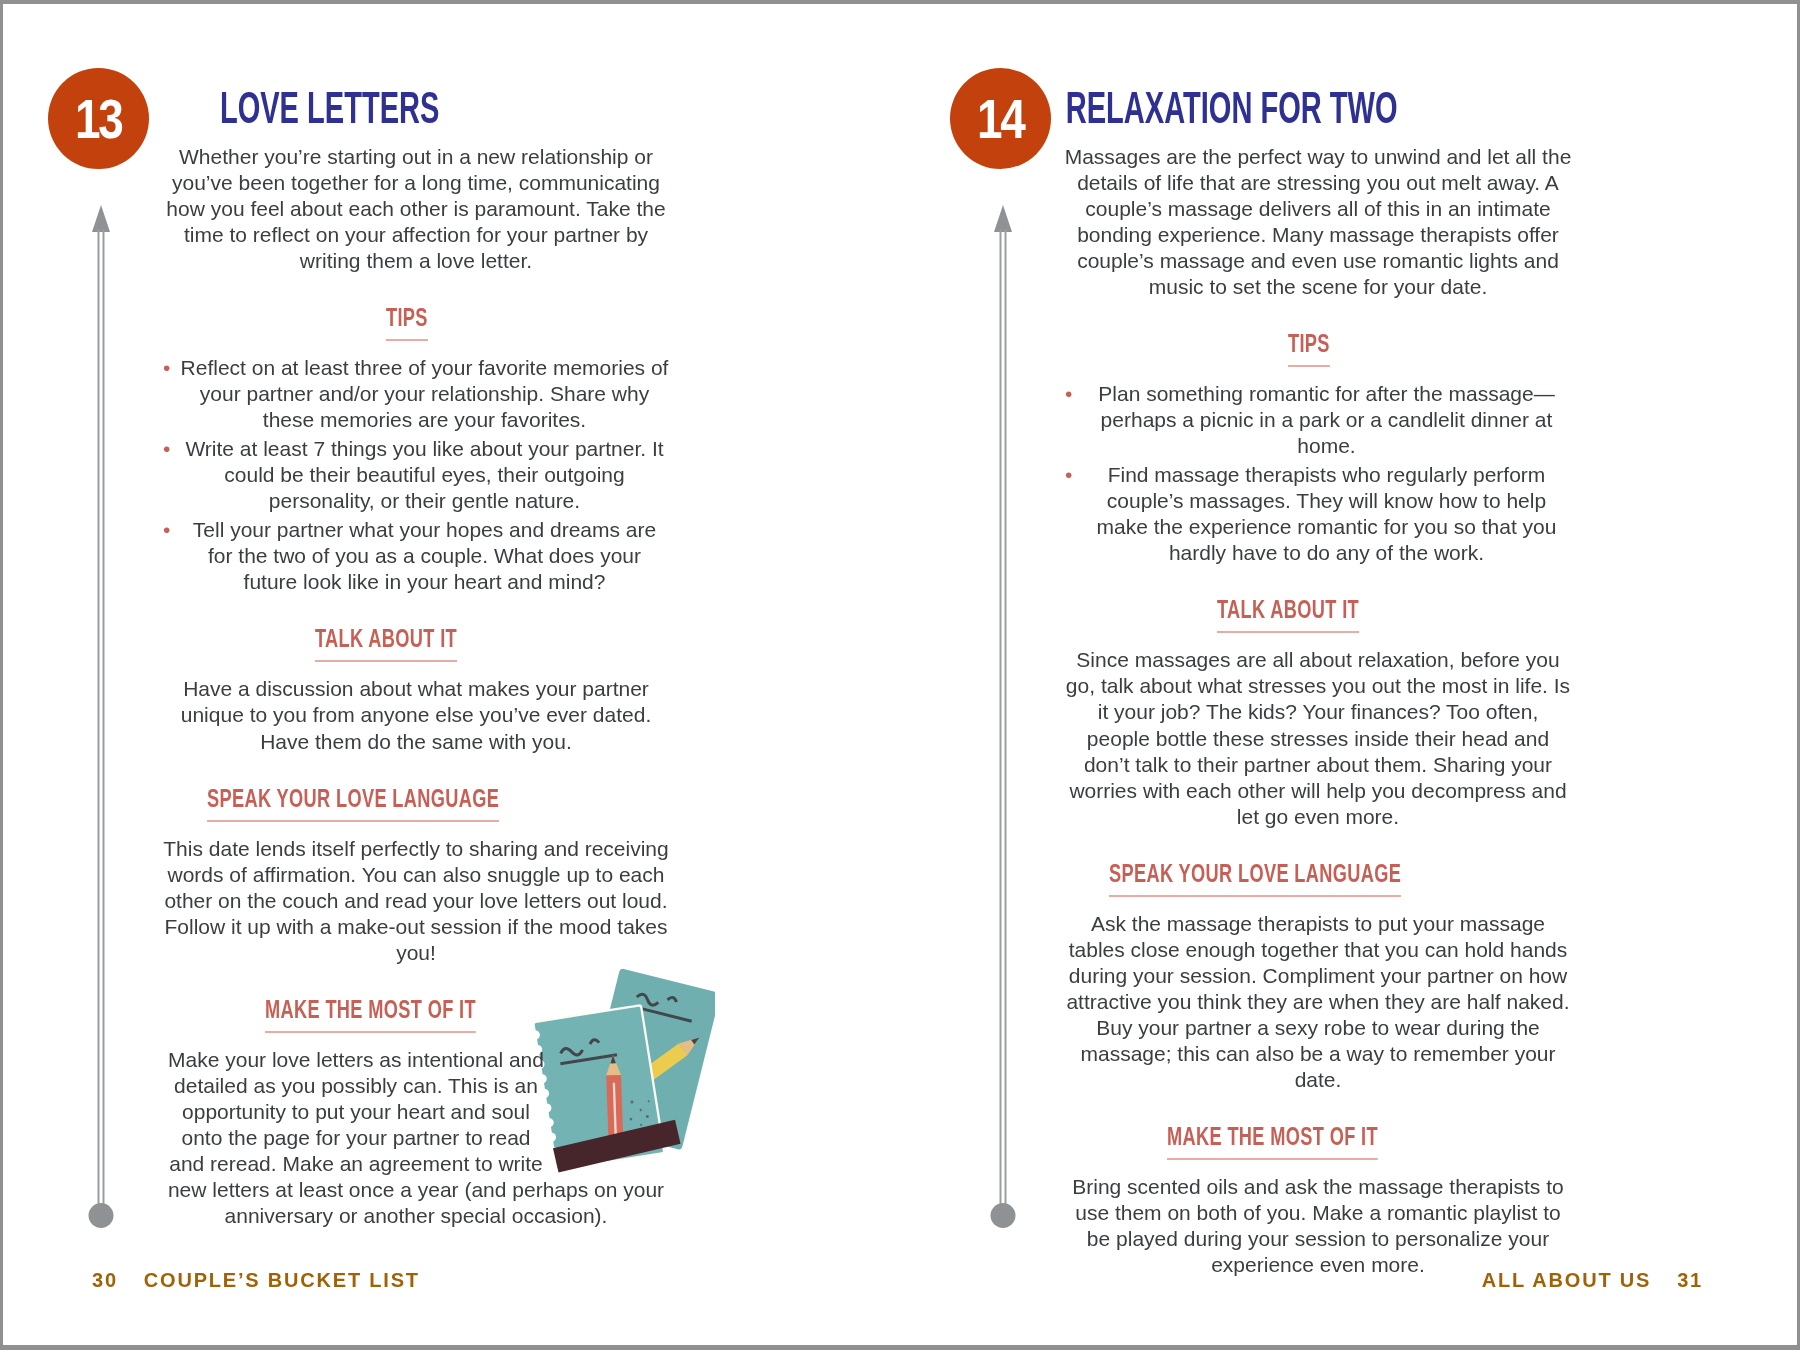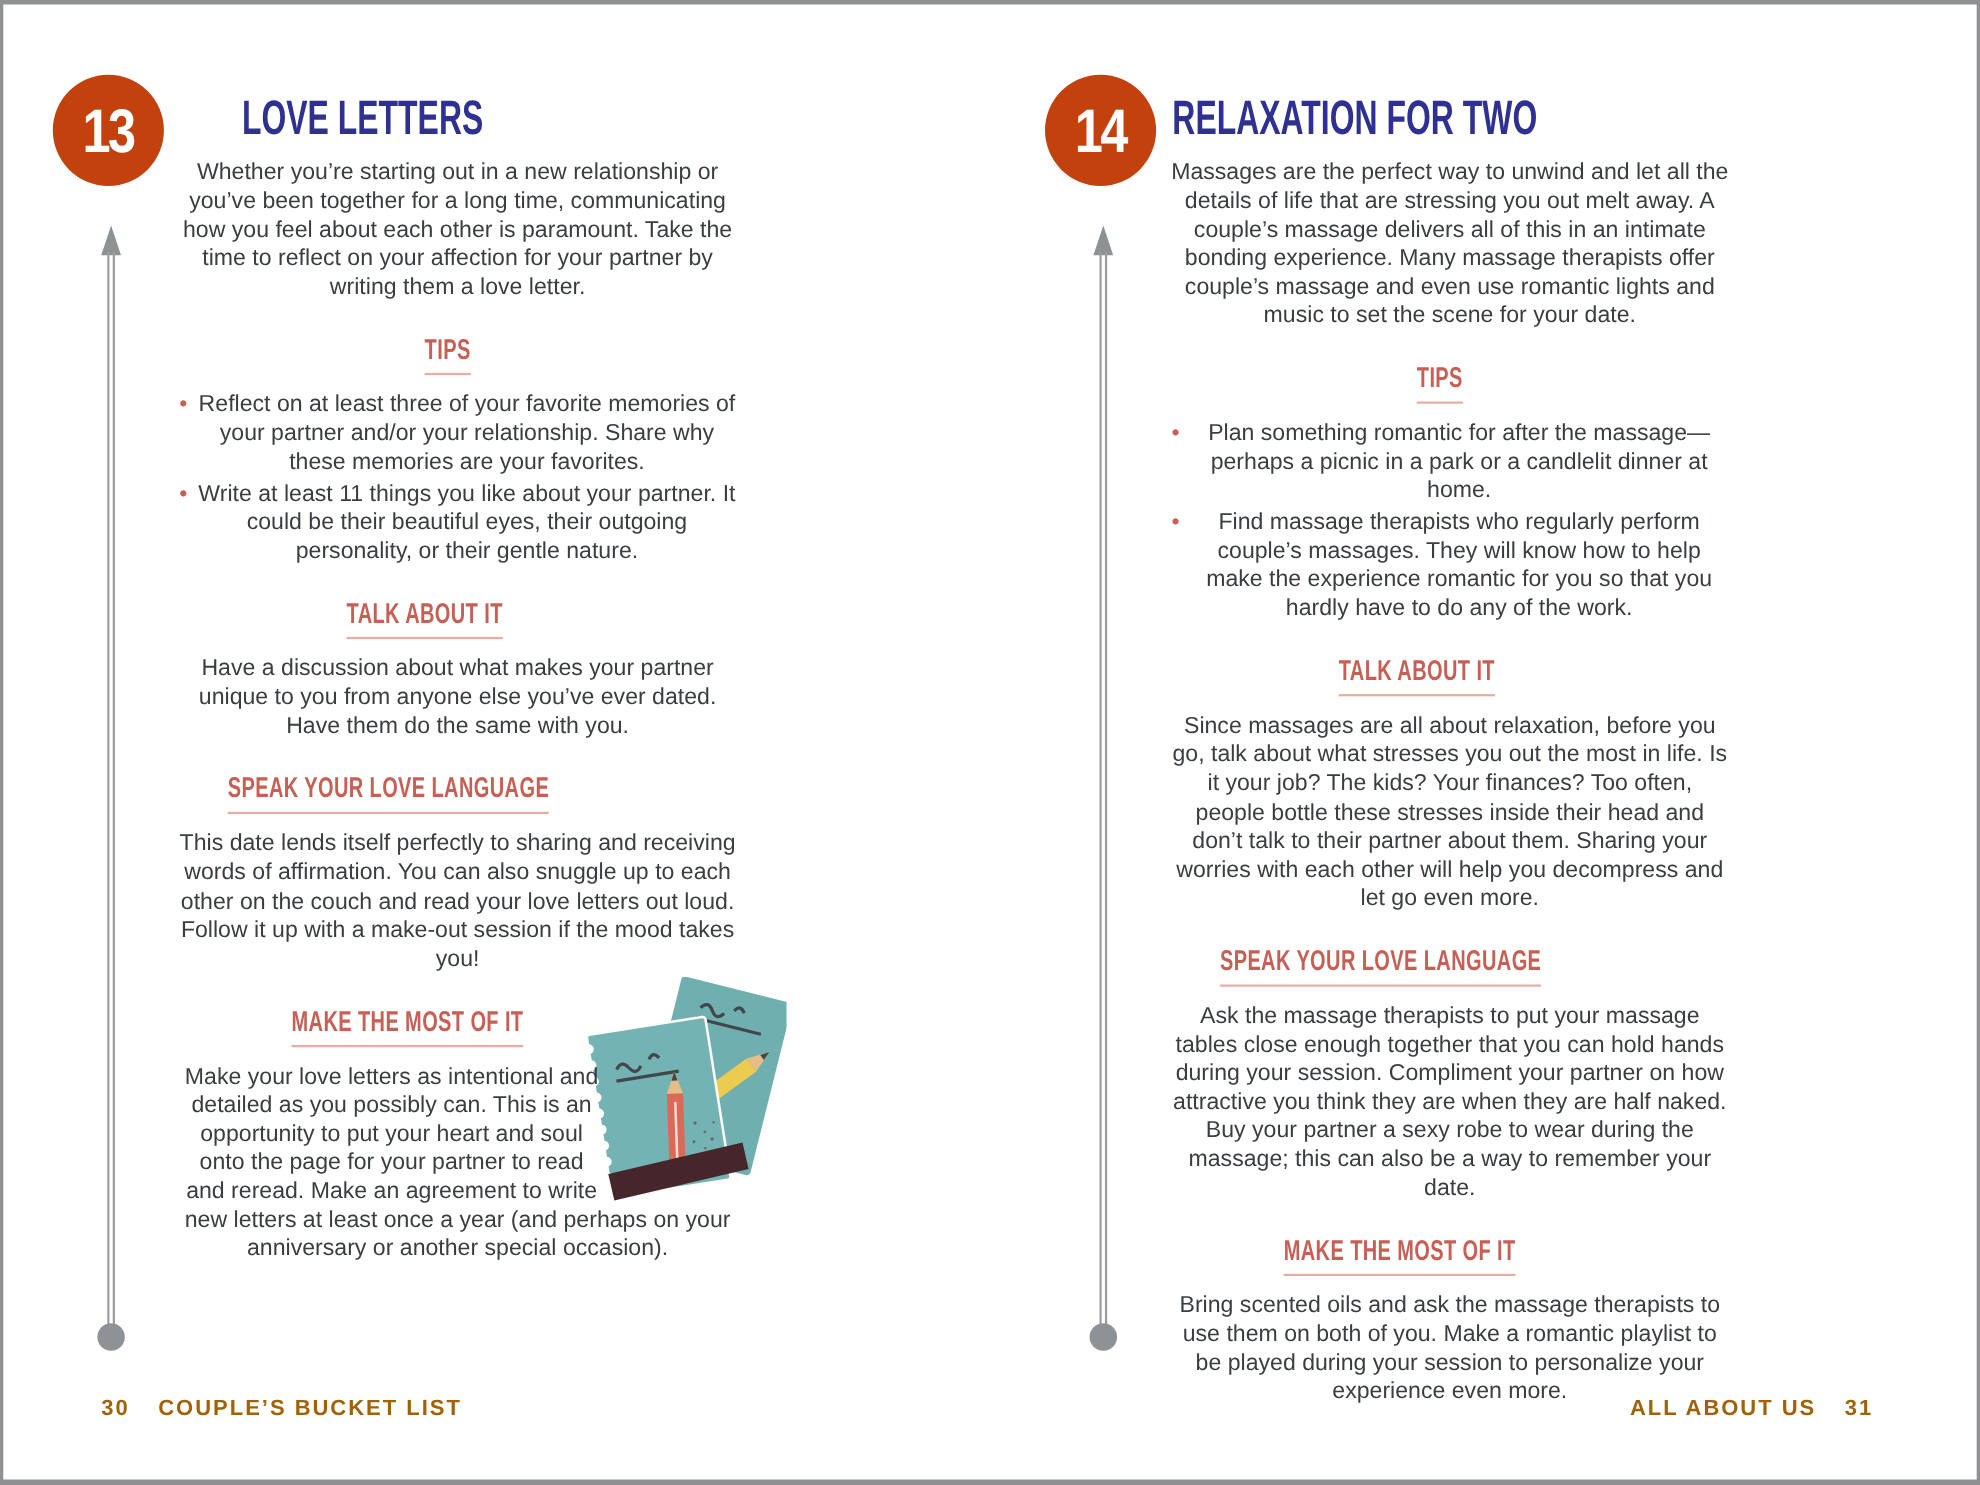--- a/index.html
+++ b/index.html
@@ -99,21 +99,22 @@
     <div class="badge">
       <span>13</span>
     </div>
     <div class="content">
       <h1 class="title">LOVE LETTERS</h1>
       <p class="body intro">Whether you’re starting out in a new relationship or you’ve been together for a long time, communicating how you feel about each other is paramount. Take the time to reflect on your affection for your partner by writing them a love letter.</p>
 
       <h2 class="sec"><span class="sec-label">TIPS</span></h2>
       <ul class="bullets">
         <li>Reflect on at least three of your favorite memories of your partner and/or your relationship. Share why these memories are your favorites.</li>
-        <li>Write at least 11 things you like about your partner. It could be their beautiful eyes, their outgoing personality, or their gentle nature.</li>
+        <li>Write at least 7 things you like about your partner. It could be their beautiful eyes, their outgoing personality, or their gentle nature.</li>
+        <li>Tell your partner what your hopes and dreams are for the two of you as a couple. What does your future look like in your heart and mind?</li>
       </ul>
 
       <h2 class="sec"><span class="sec-label">TALK ABOUT IT</span></h2>
       <p class="body">Have a discussion about what makes your partner unique to you from anyone else you’ve ever dated. Have them do the same with you.</p>
 
       <h2 class="sec"><span class="sec-label">SPEAK YOUR LOVE LANGUAGE</span></h2>
       <p class="body">This date lends itself perfectly to sharing and receiving words of affirmation. You can also snuggle up to each other on the couch and read your love letters out loud. Follow it up with a make-out session if the mood takes you!</p>
 
       <h2 class="sec"><span class="sec-label">MAKE THE MOST OF IT</span></h2>
       <p class="body make">

